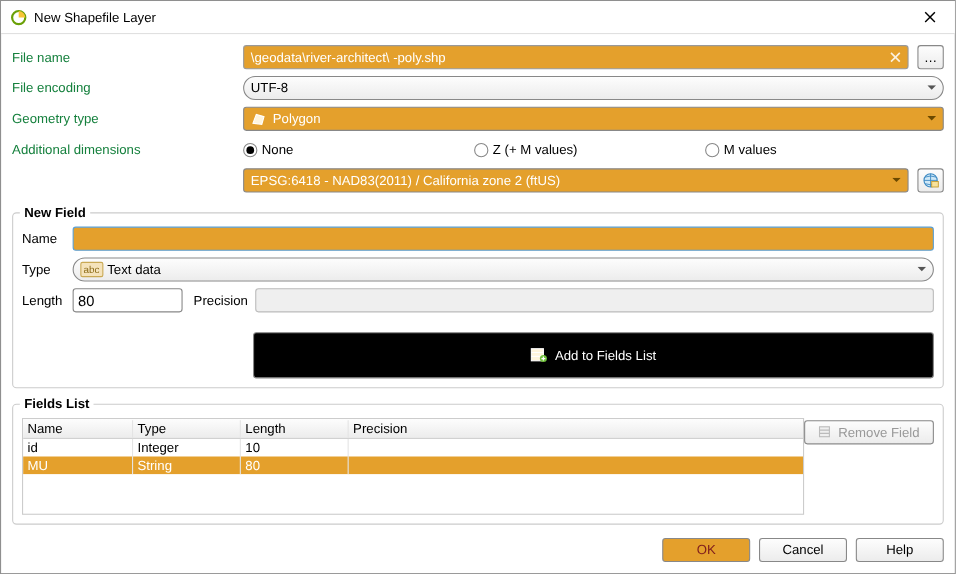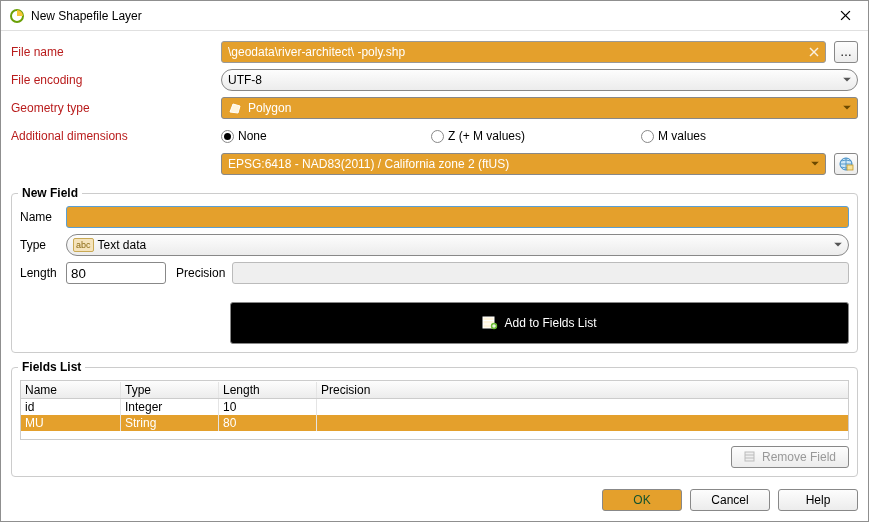--- a/index.html
+++ b/index.html
@@ -55,21 +55,21 @@
       overflow: hidden;
     }
     .form-row {
       display: flex;
       align-items: center;
       margin-bottom: 6px;
       min-height: 22px;
     }
     .form-label {
       width: 210px;
-      color: #b91c1c;
+      color: #15803d;
       font-size: 12px;
     }
     .form-control-area {
       flex: 1;
       display: flex;
       align-items: center;
       gap: 8px;
     }
     .input-orange {
       flex: 1;
@@ -235,21 +235,21 @@
       display: flex;
       align-items: center;
       justify-content: center;
       cursor: pointer;
       gap: 6px;
       flex: 1;
     }
     .fields-list-box {
       flex: 1;
       display: flex;
-      flex-direction: column;
+      flex-direction: row;
       min-height: 110px;
     }
     .table {
       flex: 1;
       border: 1px solid #ccc;
       background: #fff;
       font-size: 12px;
       overflow: hidden;
     }
     .thead {
@@ -296,21 +296,21 @@
       font-size: 12px;
       cursor: pointer;
       gap: 4px;
     }
     .btn.disabled {
       color: #999;
       cursor: default;
     }
     .btn.primary {
       background: #E4A02C;
-      color: #14532d;
+      color: #7f1d1d;
       border: 1px solid #888;
       text-align: center;
     }
     .footer {
       display: flex;
       justify-content: flex-end;
       gap: 8px;
       padding: 8px 10px 10px 10px;
     }
     .footer .btn { min-width: 80px; }

